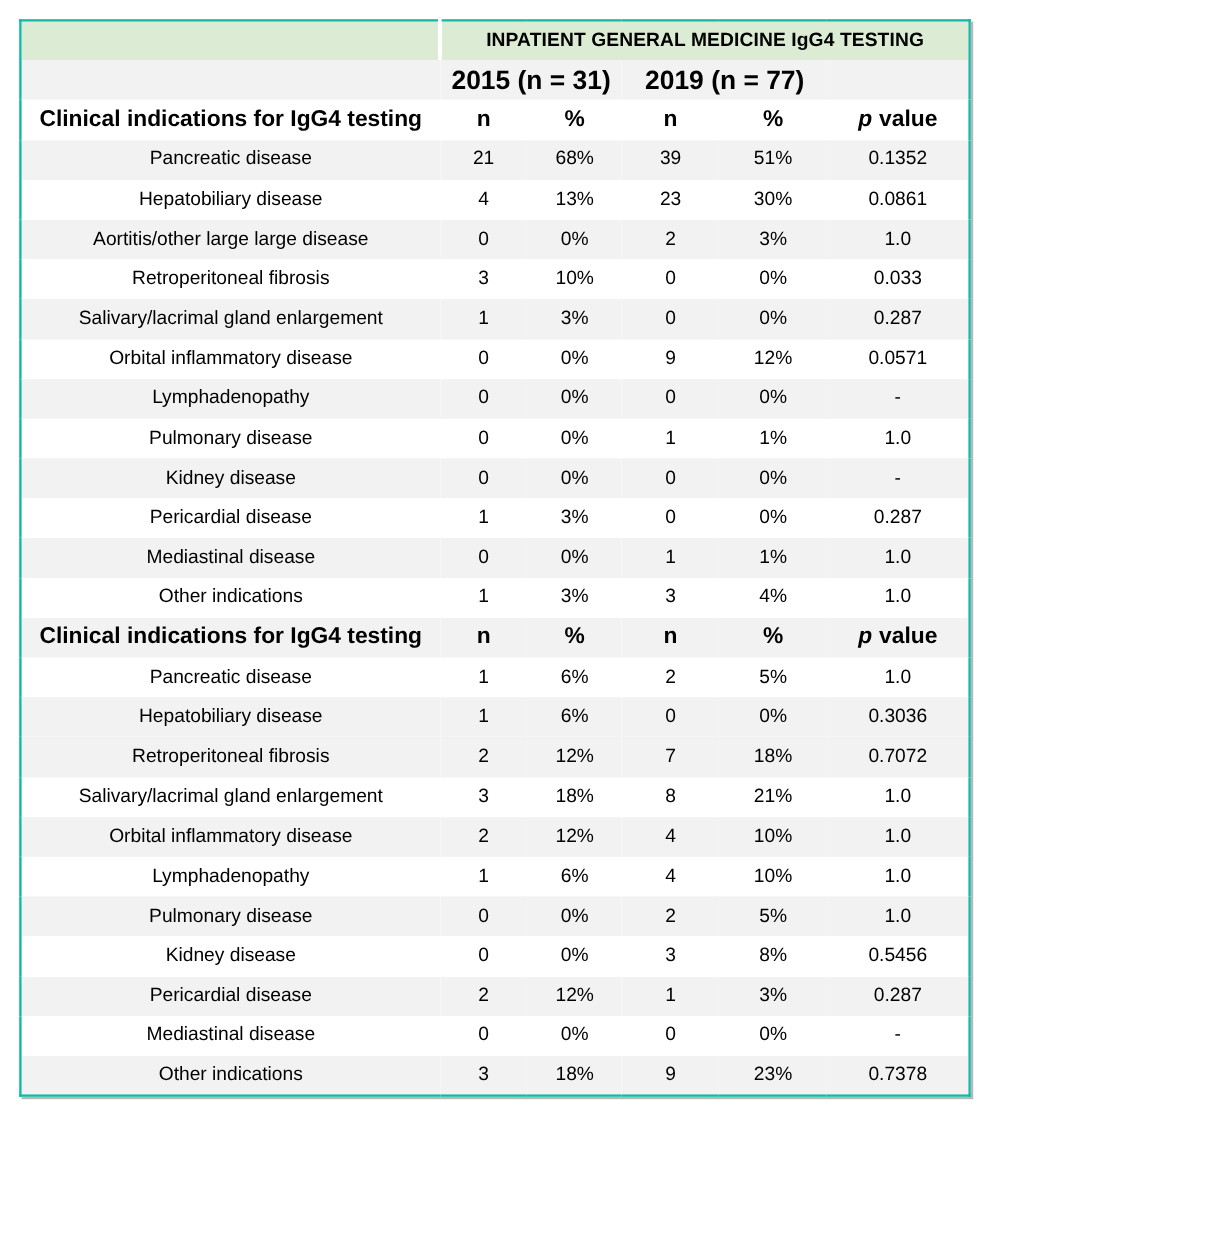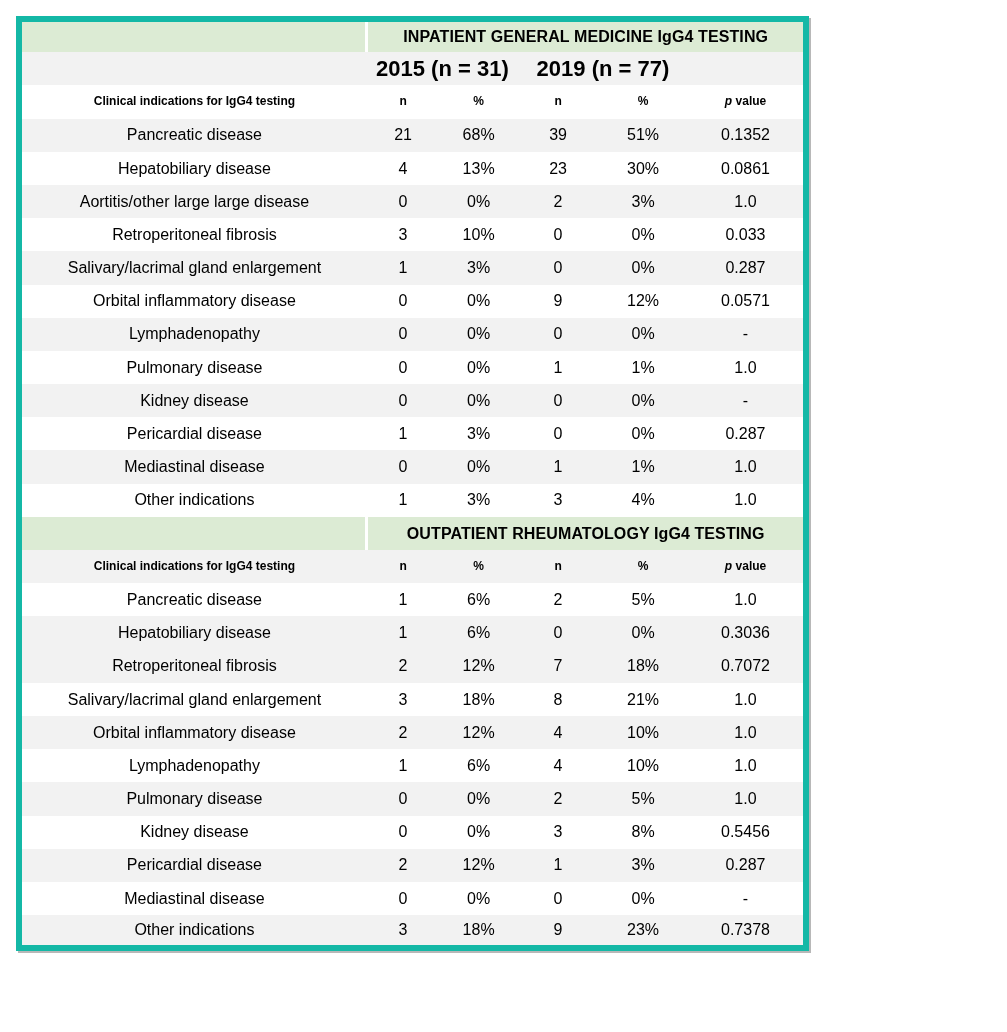--- a/index.html
+++ b/index.html
@@ -11,40 +11,40 @@
     font-family: "Liberation Sans", "DejaVu Sans", sans-serif;
     color: #000000;
     overflow: hidden;
   }
   table.igg4 {
     position: absolute;
     left: 16px;
     top: 16px;
     width: 793px;
     border-collapse: collapse;
-    border: 6px solid #14b8a6;
+    border: 2px solid #14b8a6;
     box-shadow: 2px 2px 0 #b8b8b8;
     table-layout: fixed;
   }
   table.igg4 tr { height: 33.2px; }
   table.igg4 td {
     padding: 0;
     vertical-align: middle;
     text-align: center;
     font-size: 16px;
     line-height: 1.1;
     white-space: nowrap;
     overflow: hidden;
   }
   tr.stripe td { background: #f2f2f2; }
   tr.title-row td { background: #dcebd4; }
   tr.title-row td.title-spacer { border-right: 3px solid #ffffff; }
   td.title-text { font-weight: bold; font-size: 18px; letter-spacing: 0.1px; }
   tr.year-row td { font-weight: bold; font-size: 22px; }
-  tr.colhead-row td { font-weight: bold; font-size: 12px; }
+  tr.colhead-row td { font-weight: bold; font-size: 19px; }
   td.rowhead { text-align: left; padding-left: 11px; }
   td.indication { text-align: left; padding-left: 42px; }
   .it { font-style: italic; }
   .pval-rest { margin-left: 0.3em; }
 </style>
 </head>
 <body>
 
 <div class="page">
   <table class="igg4">
@@ -164,24 +164,20 @@
       <td>1.0</td>
     </tr>
         <tr class="">
       <td class="indication">Other indications</td>
       <td>1</td>
       <td>3%</td>
       <td>3</td>
       <td>4%</td>
       <td>1.0</td>
     </tr>
-        <tr class="title-row">
-    <td class="title-spacer"></td>
-    <td class="title-text" colspan="5">OUTPATIENT RHEUMATOLOGY IgG4 TESTING</td>
-  </tr>
         <tr class="colhead-row stripe">
     <td class="rowhead">Clinical indications for IgG4 testing</td>
     <td>n</td>
     <td>%</td>
     <td>n</td>
     <td>%</td>
     <td><span class="it">p</span><span class="pval-rest">value</span></td>
   </tr>
         <tr class="">
       <td class="indication">Pancreatic disease</td>

